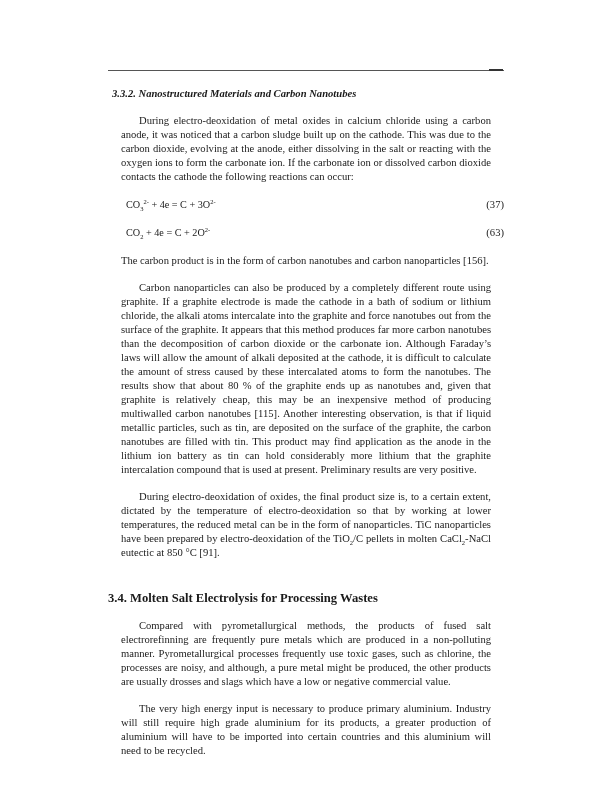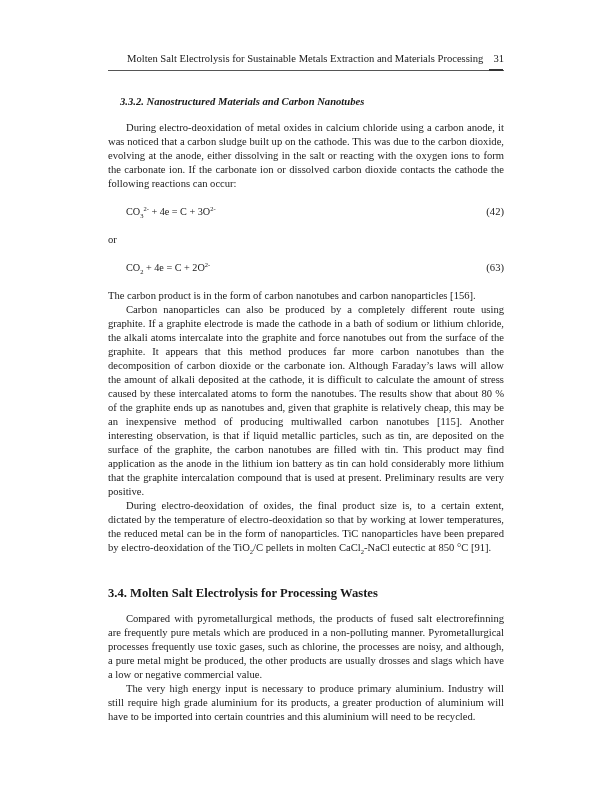--- a/index.html
+++ b/index.html
@@ -6,50 +6,46 @@
     body { width: 612px; height: 792px; position: relative; overflow: hidden;
            font-family: "Liberation Serif", "DejaVu Serif", serif; color: #1a1a1a; }
     .page { position: absolute; left: 0; top: 0; width: 612px; height: 792px; }
     .running-header { position: absolute; left: 108px; top: 53px; width: 396px;
       font-size: 10.6px; text-align: right; white-space: nowrap; }
     .running-header .pn { margin-left: 10px; }
     .header-rule { position: absolute; left: 108px; top: 70px; width: 396px; height: 0;
       border-top: 0.8px solid #555; }
     .header-rule-tab { position: absolute; left: 489px; top: 69px; width: 14px; height: 2px; background: #333; }
     .content { position: absolute; left: 108px; top: 83px; width: 396px; font-size: 10.6px; line-height: 14px; }
-    .sub-heading { font-weight: bold; font-style: italic; font-size: 10.6px; margin: 12px; line-height: 14px; }
-    p { margin: 0; text-align: justify; }
+    .sub-heading { font-weight: bold; font-style: italic; font-size: 10.6px; margin: 4px; line-height: 14px; }
+    p { margin: 13px; text-align: justify; }
     .indent { text-indent: 18px; }
     .equation { position: relative; height: 14px; margin: 14px 0 14px 0; }
     .eq-body { position: absolute; left: 18px; top: 0; font-family: "Liberation Serif", serif; font-size: 10.2px; }
     .eq-num { position: absolute; right: 0; top: 0; }
     sup, sub { font-size: 6.5px; line-height: 0; }
     .section-heading { font-weight: bold; font-size: 12.6px; margin: 30px 0 11px 0; line-height: 16px; }
   </style>
 </head>
 <body>
 
 <div class="page">
 
-  <div class="running-header">
-    <span>Molten Salt Electrolysis for Sustainable Metals Extraction and Materials Processing</span><span class="pn">31</span>
-  </div>
   <div class="header-rule"></div>
   <div class="header-rule-tab"></div>
 
   <div class="content">
     <h3 class="sub-heading">3.3.2. Nanostructured Materials and Carbon Nanotubes</h3>
     <p class="indent">During electro-deoxidation of metal oxides in calcium chloride using a carbon anode, it was noticed that a carbon sludge built up on the cathode. This was due to the carbon dioxide, evolving at the anode, either dissolving in the salt or reacting with the oxygen ions to form the carbonate ion. If the carbonate ion or dissolved carbon dioxide contacts the cathode the following reactions can occur:</p>
 
     <div class="equation">
       <span class="eq-body"><span>CO</span><sub>3</sub><sup>2-</sup><span> + 4e = C + 3O</span><sup>2-</sup></span>
-      <span class="eq-num">(42)</span>
+      <span class="eq-num">(37)</span>
     </div>
 
-    <p>or</p>
 
     <div class="equation">
       <span class="eq-body"><span>CO</span><sub>2</sub><span> + 4e = C + 2O</span><sup>2-</sup></span>
       <span class="eq-num">(63)</span>
     </div>
 
     <p>The carbon product is in the form of carbon nanotubes and carbon nanoparticles [156].</p>
     <p class="indent">Carbon nanoparticles can also be produced by a completely different route using graphite. If a graphite electrode is made the cathode in a bath of sodium or lithium chloride, the alkali atoms intercalate into the graphite and force nanotubes out from the surface of the graphite. It appears that this method produces far more carbon nanotubes than the decomposition of carbon dioxide or the carbonate ion. Although Faraday’s laws will allow the amount of alkali deposited at the cathode, it is difficult to calculate the amount of stress caused by these intercalated atoms to form the nanotubes. The results show that about 80 % of the graphite ends up as nanotubes and, given that graphite is relatively cheap, this may be an inexpensive method of producing multiwalled carbon nanotubes [115]. Another interesting observation, is that if liquid metallic particles, such as tin, are deposited on the surface of the graphite, the carbon nanotubes are filled with tin. This product may find application as the anode in the lithium ion battery as tin can hold considerably more lithium that the graphite intercalation compound that is used at present. Preliminary results are very positive.</p>
     <p class="indent"><span>During electro-deoxidation of oxides, the final product size is, to a certain extent, dictated by the temperature of electro-deoxidation so that by working at lower temperatures, the reduced metal can be in the form of nanoparticles. TiC nanoparticles have been prepared by electro-deoxidation of the TiO</span><sub>2</sub><span>/C pellets in molten CaCl</span><sub>2</sub><span>-NaCl eutectic at 850 °C [91].</span></p>
 

